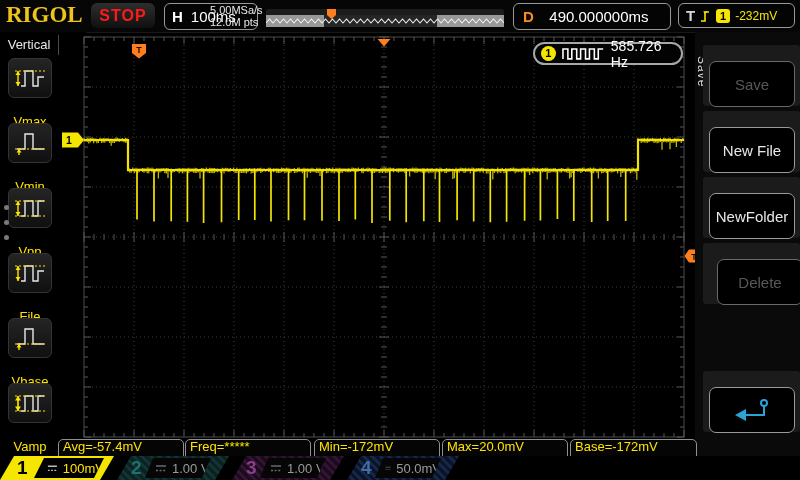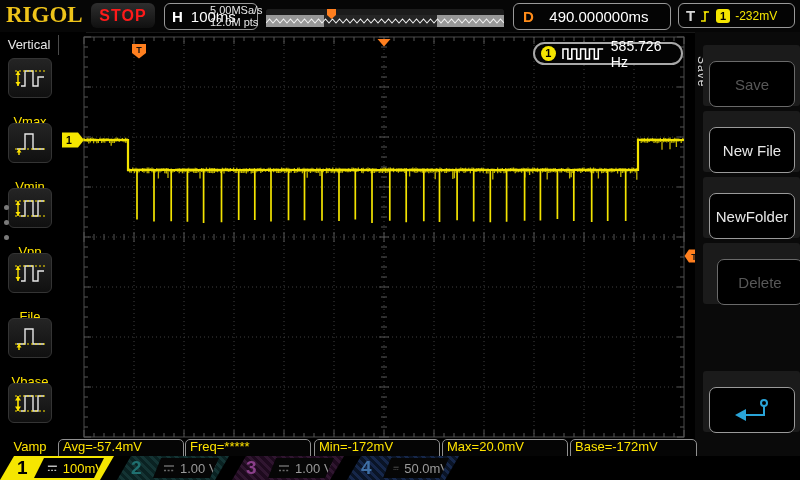--- a/index.html
+++ b/index.html
@@ -77,21 +77,21 @@
   .ch1 .chnum{left:17px;color:#000;}
   .ch1 .chinner{left:34px;width:70px;background:#000;padding-left:13px;
        clip-path:polygon(10px 0,70px 0,60px 20px,0 20px);}
   .ch1 .chval{color:#ffe400;}
   .hatch2{background:repeating-linear-gradient(45deg,#0a2222 0 3px,#143434 3px 6px);}
   .hatch3{background:repeating-linear-gradient(45deg,#1e0a1e 0 3px,#301630 3px 6px);}
   .hatch4{background:repeating-linear-gradient(45deg,#0a1426 0 3px,#16274a 3px 6px);}
   .ch2{left:117px;width:112px;clip-path:polygon(14px 0,112px 0,98px 24px,0 24px);}
   .ch3{left:232px;width:112px;clip-path:polygon(14px 0,112px 0,98px 24px,0 24px);}
   .ch4{left:347px;width:112px;clip-path:polygon(14px 0,112px 0,98px 24px,0 24px);}
-  .chx .chinner{left:36px;width:66px;background:#060606;padding-left:10px;
+  .chx .chinner{left:28px;width:66px;background:#060606;padding-left:10px;
        clip-path:polygon(8px 0,66px 0,57px 20px,0 20px);}
   .chx .chval{color:#9a9a9a;}
   .ch2 .chnum{left:14px;color:#1f7070;}
   .ch3 .chnum{left:14px;color:#8a3f8a;}
   .ch4 .chnum{left:14px;color:#3f6fa5;}
 </style>
 </head>
 <body>
 
 <div class="screen">

